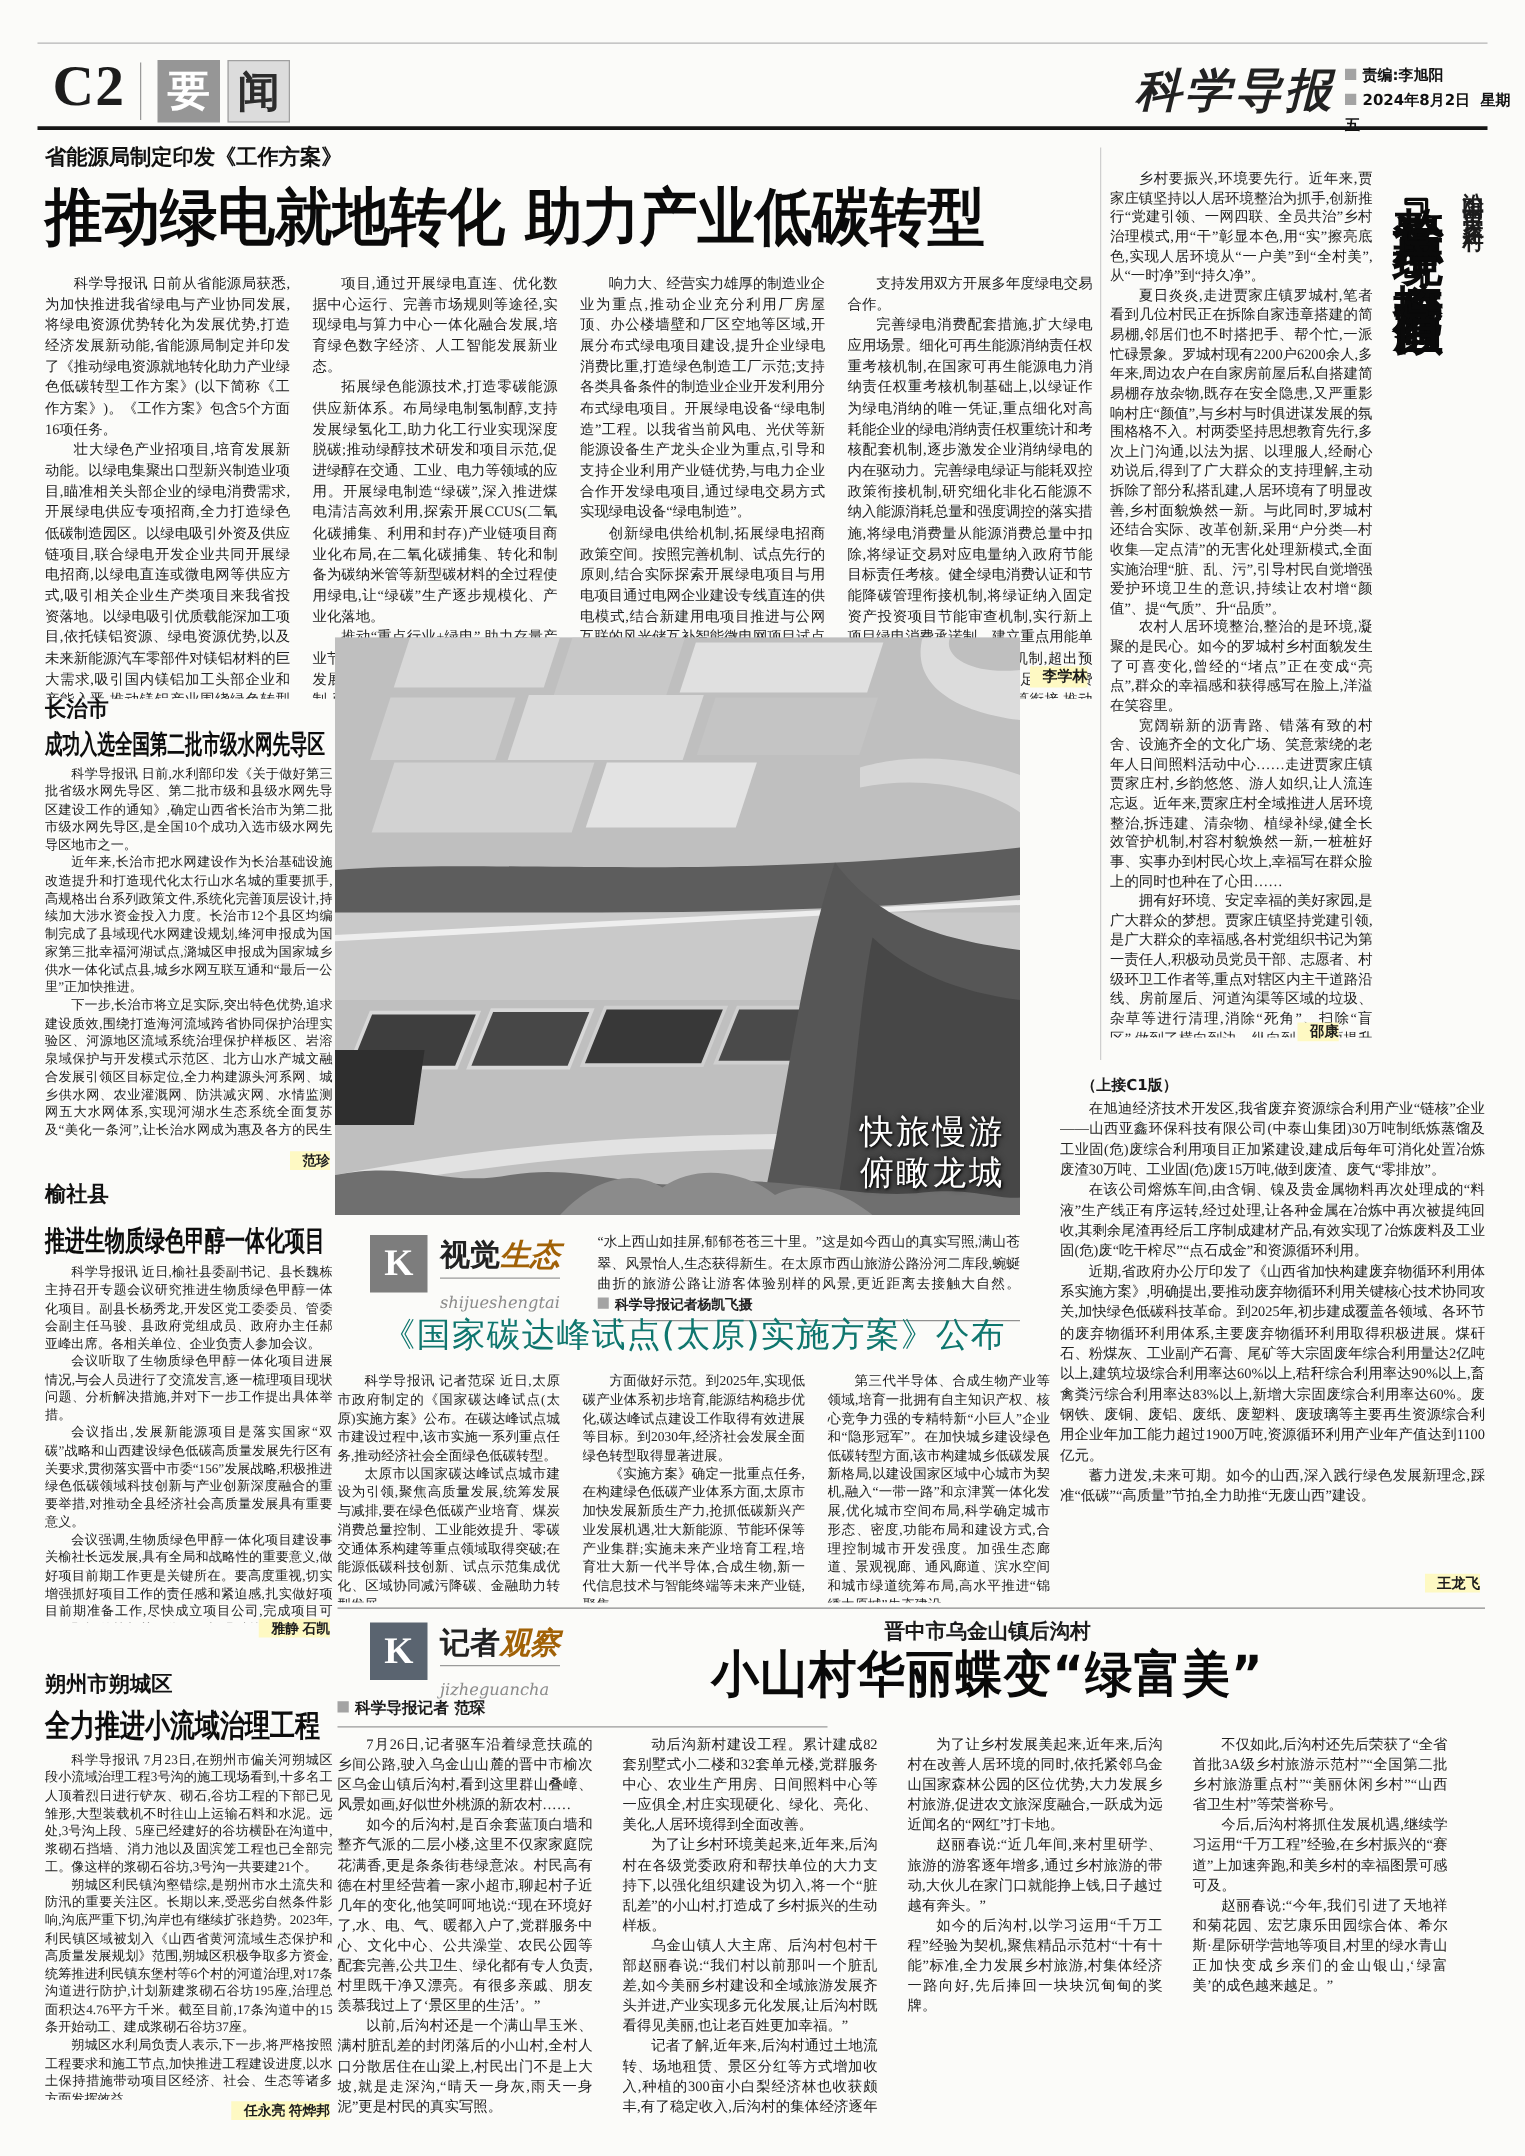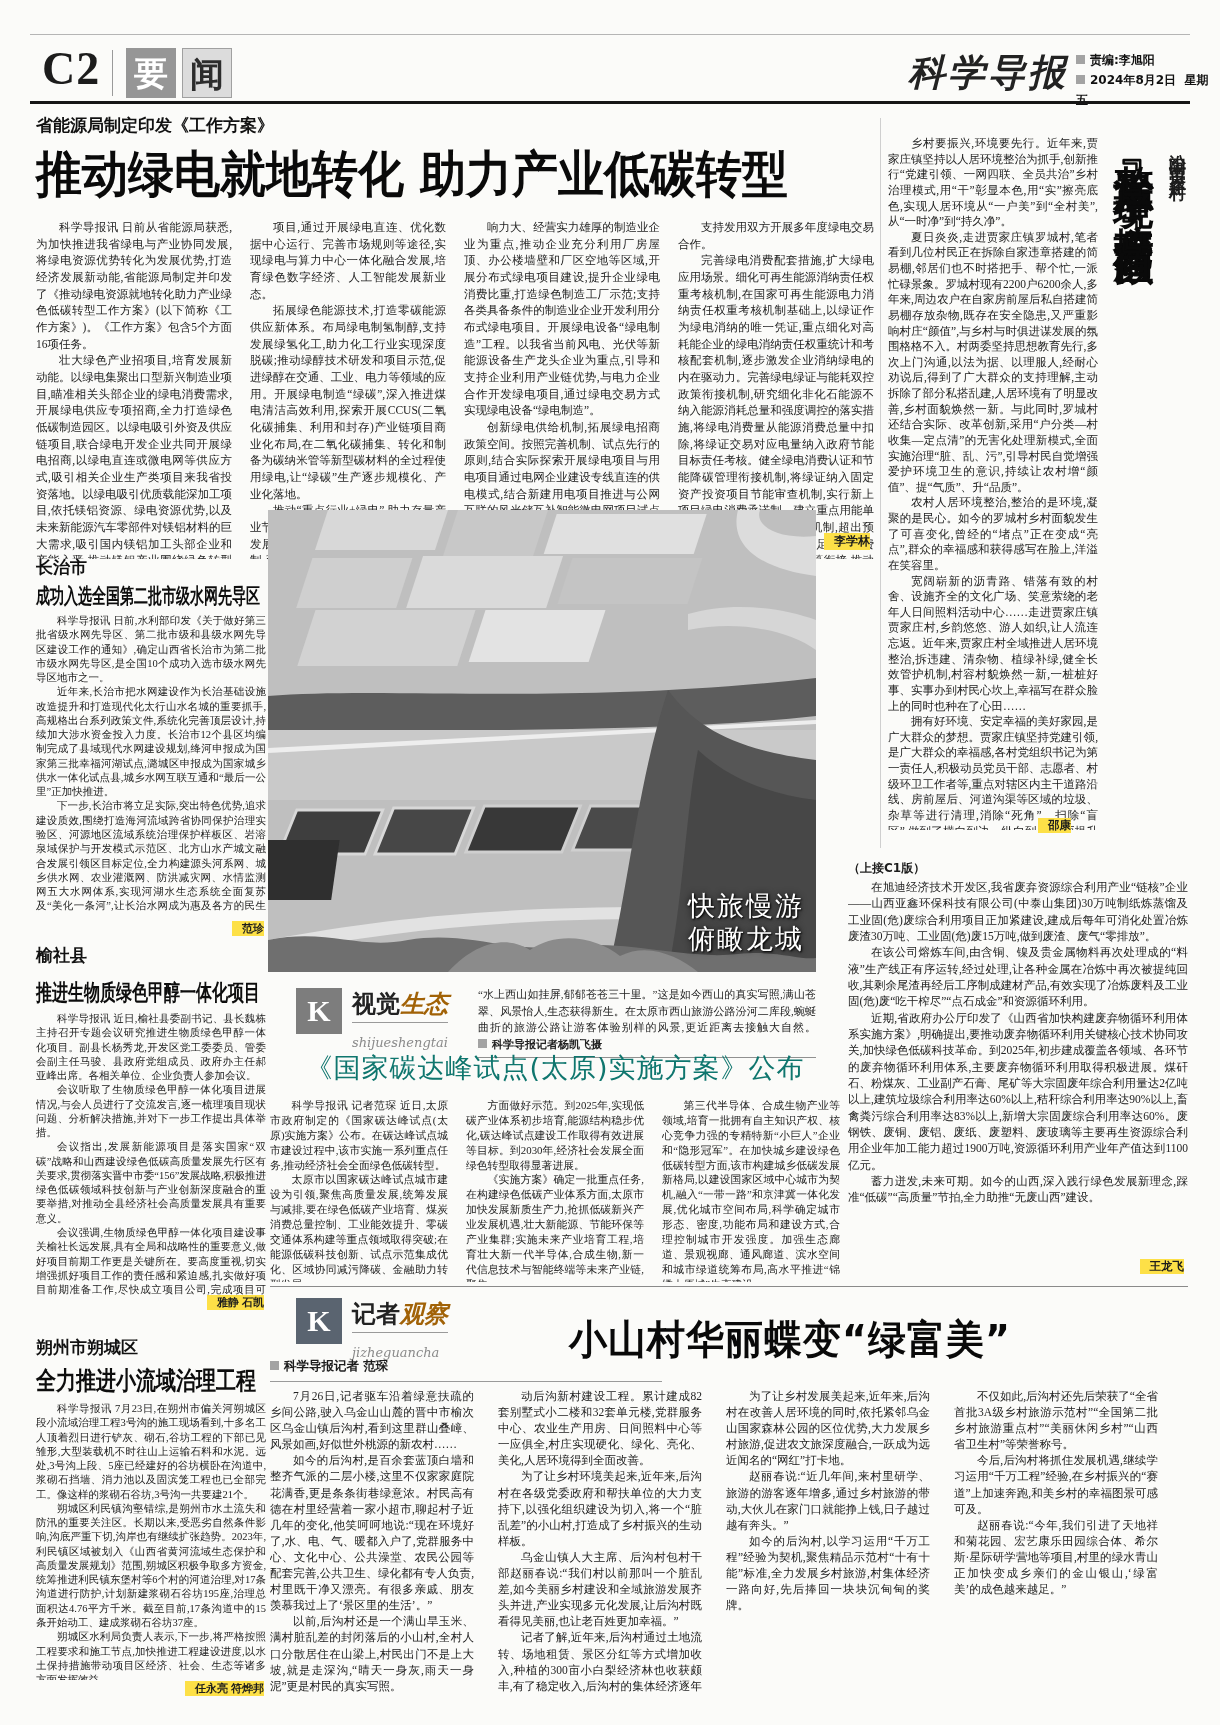--- a/index.html
+++ b/index.html
@@ -24,22 +24,22 @@
   .pubinfo{font-size:12px;font-weight:bold;line-height:20px;color:#111;
     font-family:"DejaVu Sans","Liberation Sans",sans-serif;}
   .sq{display:inline-block;width:9px;height:9px;background:#a3a3a3;margin-right:5px;}
 
   
   .kicker{font-size:17px;font-weight:bold;font-family:"DejaVu Sans","Liberation Sans",sans-serif;color:#111;}
   .squeeze{display:inline-block;white-space:nowrap;transform-origin:left center;font-weight:bold;
     font-family:"DejaVu Sans","Liberation Sans",sans-serif;color:#0d0d0d;}
   .paras p{margin:0;text-indent:2em;}
   .bodytext{text-align:justify;color:#222;overflow:hidden;}
-  .byline{position:absolute;font-weight:bold;background:#fde047;padding-left:10px;
-    font-family:Liberation Sans, sans-serif;}
+  .byline{position:absolute;font-weight:bold;background:#fef9c3;padding-left:10px;
+    font-family:Liberation Serif, serif;}
 
   
   #main-article{left:36px;top:114px;width:838px;height:436px;}
   #main-headline{font-size:46px;font-weight:900;letter-spacing:0px;white-space:nowrap;
     font-family:"DejaVu Sans","Liberation Sans",sans-serif;margin-top:4px;color:#0a0a0a;
     transform:scaleY(1.08);transform-origin:left top;}
   #main-cols{display:flex;gap:18px;margin-top:16px;}
   #main-cols .col{width:196px;height:340px;font-size:11.5px;line-height:1.45;}
 
   
@@ -77,21 +77,21 @@
   #fenyang{left:888px;top:112px;width:300px;height:742px;}
   #fenyang-body{position:absolute;left:0;top:24px;width:210px;height:694px;font-size:11.5px;line-height:1.36;}
   #fenyang-headline{position:absolute;right:26px;top:22px;height:706px;writing-mode:vertical-rl;
     font-size:40px;font-weight:900;letter-spacing:3px;font-family:"DejaVu Sans","Liberation Sans",sans-serif;
     color:#0a0a0a;}
   #fenyang-headline span{display:inline-block;margin-bottom:14px;}
   #fenyang-kicker{position:absolute;right:-2px;top:28px;height:340px;writing-mode:vertical-rl;
     font-size:17px;font-weight:bold;letter-spacing:5px;font-family:"DejaVu Sans","Liberation Sans",sans-serif;}
 
   #continued{left:848px;top:860px;width:340px;height:416px;}
-  #continued .lead{font-weight:bold;font-family:"DejaVu Sans","Liberation Sans",sans-serif;}
+  #continued .lead{font-weight:bold;font-family:"DejaVu Sans","Liberation Sans",sans-serif;margin-left:17px;}
   #continued .bodytext{font-size:11.5px;line-height:1.42;height:392px;}
 
   
   #observer{left:270px;top:1294px;width:918px;height:404px;}
   #observer-kicker{position:absolute;left:300px;top:0;width:440px;text-align:center;font-size:16.5px;
     font-weight:bold;font-family:"DejaVu Sans","Liberation Sans",sans-serif;}
   #observer-headline{position:absolute;left:250px;top:20px;width:540px;text-align:center;font-size:38px;
     font-weight:900;letter-spacing:1px;font-family:"DejaVu Sans","Liberation Sans",sans-serif;color:#090909;
     transform:scaleY(1.05);}
   #observer-reporter{position:absolute;left:0;top:64px;width:392px;font-size:12.5px;font-weight:bold;
@@ -277,20 +277,21 @@
 <div class="abs hairline" style="left:270px;top:1286px;width:918px;background:#8a8a8a;"></div>
 
 <div class="abs" id="observer">
   <div class="logo-block" style="position:absolute;left:26px;top:4px;">
     <div class="k-sq" style="background:#5a6470;">K</div>
     <div>
       <div class="logo-title"><span>记者</span><span class="logo-script">观察</span></div>
       <div class="logo-pinyin">jizheguancha</div>
     </div>
   </div>
+  <div id="observer-kicker">晋中市乌金山镇后沟村</div>
   <div id="observer-headline">小山村华丽蝶变“绿富美”</div>
   <div id="observer-reporter"><span class="sq"></span><span>科学导报记者 范琛</span></div>
   <div id="observer-cols">
     <div class="col bodytext paras">
         <p>7月26日,记者驱车沿着绿意扶疏的乡间公路,驶入乌金山山麓的晋中市榆次区乌金山镇后沟村,看到这里群山叠嶂、风景如画,好似世外桃源的新农村……</p>
         <p>如今的后沟村,是百余套蓝顶白墙和整齐气派的二层小楼,这里不仅家家庭院花满香,更是条条街巷绿意浓。村民高有德在村里经营着一家小超市,聊起村子近几年的变化,他笑呵呵地说:“现在环境好了,水、电、气、暖都入户了,党群服务中心、文化中心、公共澡堂、农民公园等配套完善,公共卫生、绿化都有专人负责,村里既干净又漂亮。有很多亲戚、朋友羡慕我过上了‘景区里的生活’。”</p>
         <p>以前,后沟村还是一个满山旱玉米、满村脏乱差的封闭落后的小山村,全村人口分散居住在山梁上,村民出门不是上大坡,就是走深沟,“晴天一身灰,雨天一身泥”更是村民的真实写照。</p>
         <p>自2016年起,后沟村合理运用项目资金、拆旧村建新村、创优发展环境,一年半的时间,拆除了97套危旧住房。为了让古村更有古韵、村民生活更加便利,该村开始全面启</p>
       </div>
     <div class="col bodytext paras">

